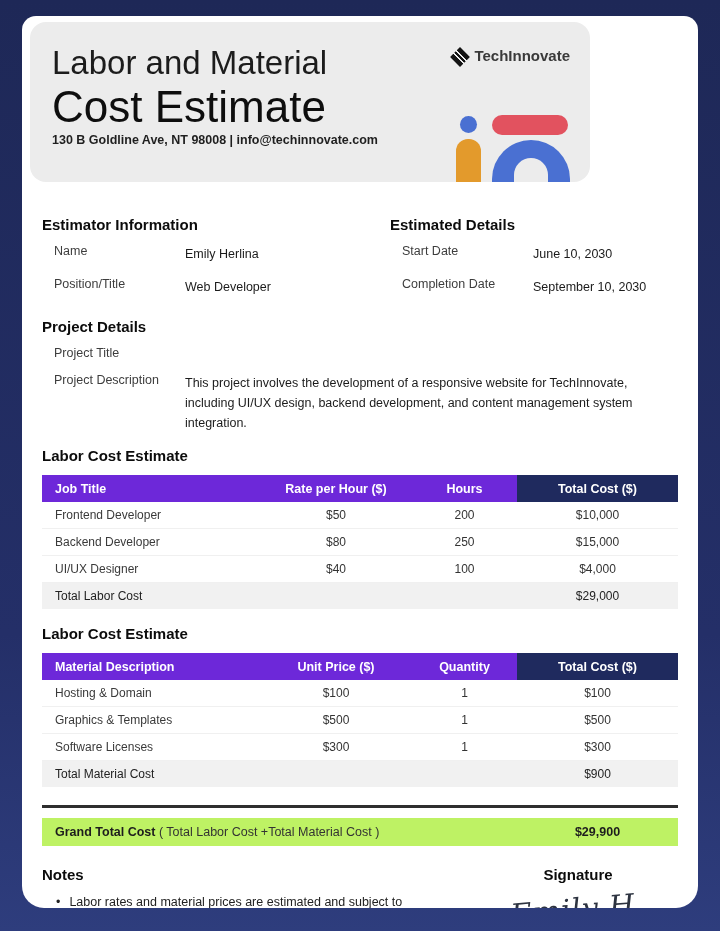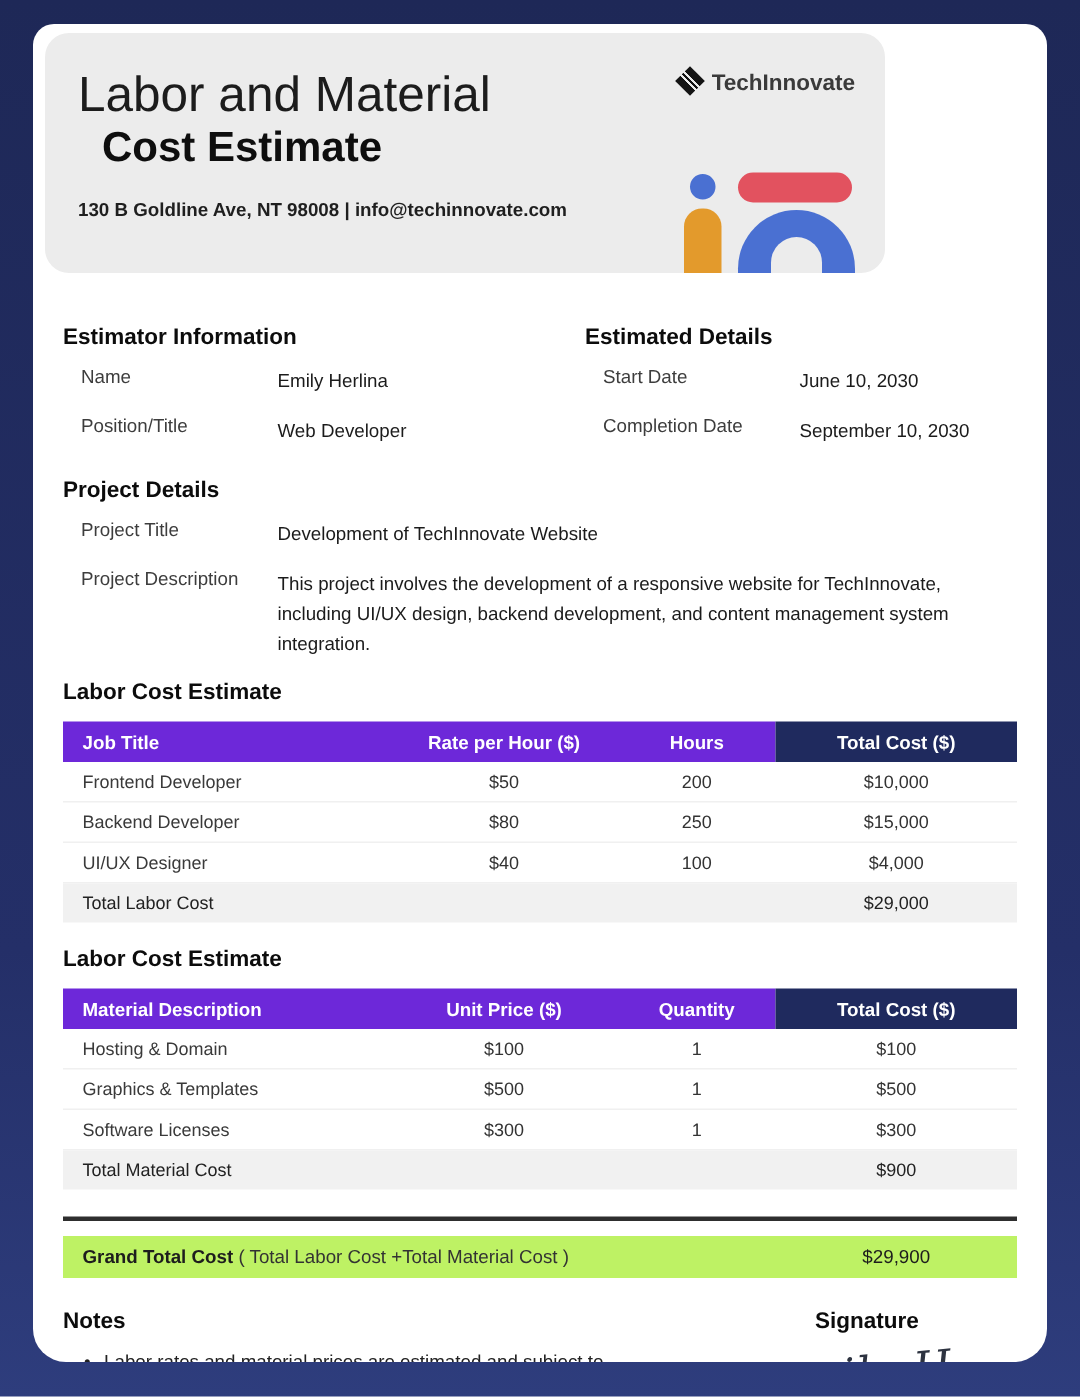--- a/index.html
+++ b/index.html
@@ -11,23 +11,23 @@
   .page {
     position:absolute; left:22px; top:16px; width:676px; height:892px;
     background:#ffffff; border-radius:14px 14px 22px 22px; overflow:hidden;
   }
   
   .header-card {
     position:absolute; left:8px; top:6px; width:560px; height:160px;
     background:#ECECEC; border-radius:16px; overflow:hidden;
   }
   .title1 { position:absolute; left:22px; top:22px; font-size:33px; font-weight:400; color:#1c1c1c; }
-  .title2 { position:absolute; left:38px; top:60px; font-size:28px; font-weight:bold; color:#0e0e0e; }
+  .title2 { position:absolute; left:22px; top:60px; font-size:44px; font-weight:normal; color:#0e0e0e; }
   .address { position:absolute; left:22px; top:111px; font-size:12.5px; font-weight:bold; color:#1f1f1f; }
-  .brand { position:absolute; right:20px; top:25px; display:flex; align-items:flex-start; gap:7px; }
+  .brand { position:absolute; right:20px; top:25px; display:flex; align-items:flex-end; gap:7px; }
   .brand-text { font-size:15px; font-weight:bold; color:#3a3a3a; }
   .diamond {
     width:14px; height:14px; transform:rotate(45deg);
     background:linear-gradient(0deg,#141414 34%, #ECECEC 34% 44%, #141414 44% 56%, #ECECEC 56% 66%, #141414 66%);
   }
   .illus { position:absolute; right:16px; bottom:0; width:122px; height:66px; }
   .ill-head { position:absolute; left:8px; top:0; width:17px; height:17px; border-radius:50%; background:#4A70D2; }
   .ill-body { position:absolute; left:4px; top:23px; width:25px; height:43px; border-radius:12px 12px 0 0; background:#E39A2C; }
   .ill-pill { position:absolute; left:40px; top:-1px; width:76px; height:20px; border-radius:10px; background:#E2525F; }
   .ill-arch { position:absolute; left:40px; top:24px; width:78px; height:42px; border-radius:39px 39px 0 0; background:#4A70D2; }
@@ -57,21 +57,21 @@
     background:#F1F1F1; font-size:12px; color:#222222; }
   .tbl-total .lbl { padding-left:13px; }
   .tbl-total .val { text-align:center; }
   
   .divider { margin-top:18px; border-top:3px solid #2E2E2E; }
   .grand { margin-top:10px; display:grid; grid-template-columns:475px 161px; height:28px; align-items:center;
     background:#bef264; font-size:12.5px; color:#1d1d1d; }
   .grand .lbl { padding-left:13px; }
   .grand .lbl b { font-weight:bold; }
   .grand .lbl span.rest { color:#333; }
-  .grand .val { text-align:center; font-weight:normal; }
+  .grand .val { text-align:center; font-weight:bold; }
   
   .footer { display:flex; margin-top:14px; }
   .notes { width:390px; }
   .notes .sec-heading, .sig .sec-heading { margin:6px 0 9px; }
   .bullet { display:flex; gap:9px; padding-left:14px; font-size:12.5px; color:#222; line-height:1.6; margin-bottom:3px; max-width:360px; }
   .bullet .dot { flex:none; }
   .sig { margin-left:auto; width:200px; text-align:center; }
   .sig-script { font-family:"DejaVu Serif", serif; font-style:italic; font-size:29px; color:#2d3340;
     transform:rotate(-5deg); margin-top:8px; letter-spacing:1px; }
 </style>
@@ -122,21 +122,20 @@
           <div class="k">Completion Date</div>
           <div class="v">September 10, 2030</div>
         </div>
       </div>
     </div>
 
     <div>
       <div class="sec-heading" style="margin-top:8px;">Project Details</div>
       <div class="kv">
         <div class="k">Project Title</div>
-        <div class="v">Development of TechInnovate Website</div>
       </div>
       <div class="kv desc">
         <div class="k">Project Description</div>
         <div class="v">This project involves the development of a responsive website for TechInnovate, including UI/UX design, backend development, and content management system integration.</div>
       </div>
     </div>
 
     <div>
       <div class="sec-heading" style="margin-top:14px;">Labor Cost Estimate</div>
       <div class="tbl">

